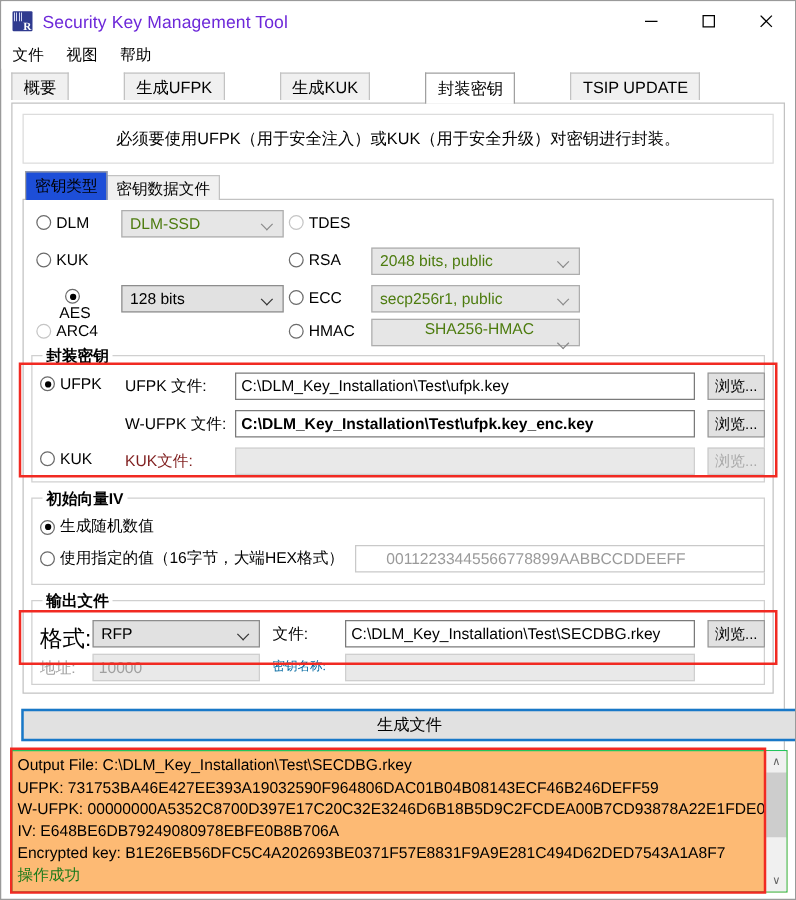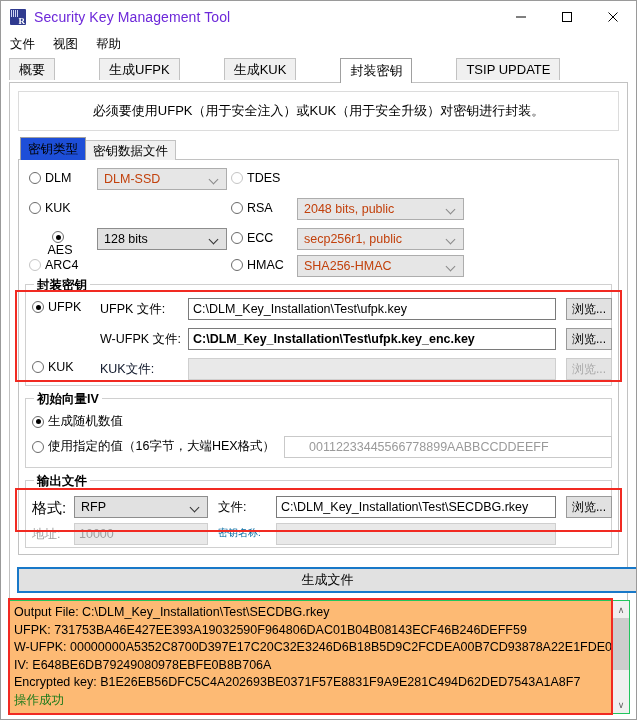--- a/index.html
+++ b/index.html
@@ -217,21 +217,21 @@
 
   .combo {
     height: 22px;
     border: 1px solid #adadad;
     background: #e6e6e6;
     display: inline-flex;
     align-items: center;
     box-sizing: border-box;
     font-size: 12.5px;
     padding-left: 6px;
-    color: #c2410c;
+    color: #4d7c0f;
     position: relative;
   }
   .combo.enabled { background: #e1e1e1; color: #000; border-color: #8d8d8d; }
   .combo .chev {
     margin-left: auto;
     margin-right: 7px;
     width: 9px; height: 9px;
     position: relative;
   }
   .combo .chev:before {
@@ -464,21 +464,21 @@
         </div>
         <div class="combo" style="position:absolute;left:272px;top:60px;width:167px;">
           <span>secp256r1, public</span>
           <span class="chev"></span>
         </div>
 
         <div class="radio" style="position:absolute;left:206px;top:90px;width:66px;">
           <span class="dot"></span>
           <span>HMAC</span>
         </div>
-        <div class="combo" style="position:absolute;left:272px;top:87px;width:167px;">
+        <div class="combo" style="position:absolute;left:272px;top:87px;width:167px;flex-direction:column;">
           <span>SHA256-HMAC</span>
           <span class="chev"></span>
         </div>
       </div>
 
       <div class="group" style="height:102px;margin-top:12px;">
         <div class="legend">封装密钥</div>
 
         <div class="radio checked" style="position:absolute;left:6px;top:15px;width:62px;">
           <span class="dot"></span>
@@ -493,21 +493,21 @@
         <div style="position:absolute;left:74px;top:46px;font-size:12.5px;">W-UFPK 文件:</div>
         <div class="textbox" style="position:absolute;left:162px;top:43px;width:368px;font-weight:bold;">
           <span>C:\DLM_Key_Installation\Test\ufpk.key_enc.key</span>
         </div>
         <div class="btn" style="position:absolute;left:540px;top:43px;width:46px;">浏览...</div>
 
         <div class="radio" style="position:absolute;left:6px;top:75px;width:62px;">
           <span class="dot"></span>
           <span>KUK</span>
         </div>
-        <div style="position:absolute;left:74px;top:76px;font-size:12.5px;color:#0f172a;">KUK文件:</div>
+        <div style="position:absolute;left:74px;top:76px;font-size:12.5px;color:#7f1d1d;">KUK文件:</div>
         <div class="textbox disabled" style="position:absolute;left:162px;top:73px;width:368px;">
           <span></span>
         </div>
         <div class="btn disabled" style="position:absolute;left:540px;top:73px;width:46px;">浏览...</div>
       </div>
 
       <div class="group" style="height:70px;margin-top:12px;">
         <div class="legend">初始向量IV</div>
         <div class="radio checked" style="position:absolute;left:6px;top:14px;">
           <span class="dot"></span>
@@ -518,21 +518,21 @@
           <span>使用指定的值（16字节，大端HEX格式）</span>
         </div>
         <div class="textbox placeholder" style="position:absolute;left:258px;top:37px;width:328px;">
           <span>00112233445566778899AABBCCDDEEFF</span>
         </div>
       </div>
 
       <div class="group" style="height:68px;margin-top:12px;">
         <div class="legend">输出文件</div>
 
-        <div style="position:absolute;left:6px;top:18px;font-size:15px;">格式:</div>
+        <div style="position:absolute;left:6px;top:18px;font-size:18px;">格式:</div>
         <div class="combo enabled" style="position:absolute;left:48px;top:15px;width:134px;">
           <span>RFP</span>
           <span class="chev"></span>
         </div>
         <div style="position:absolute;left:192px;top:18px;font-size:12.5px;">文件:</div>
         <div class="textbox" style="position:absolute;left:250px;top:15px;width:280px;">
           <span>C:\DLM_Key_Installation\Test\SECDBG.rkey</span>
         </div>
         <div class="btn" style="position:absolute;left:540px;top:15px;width:46px;">浏览...</div>
 

